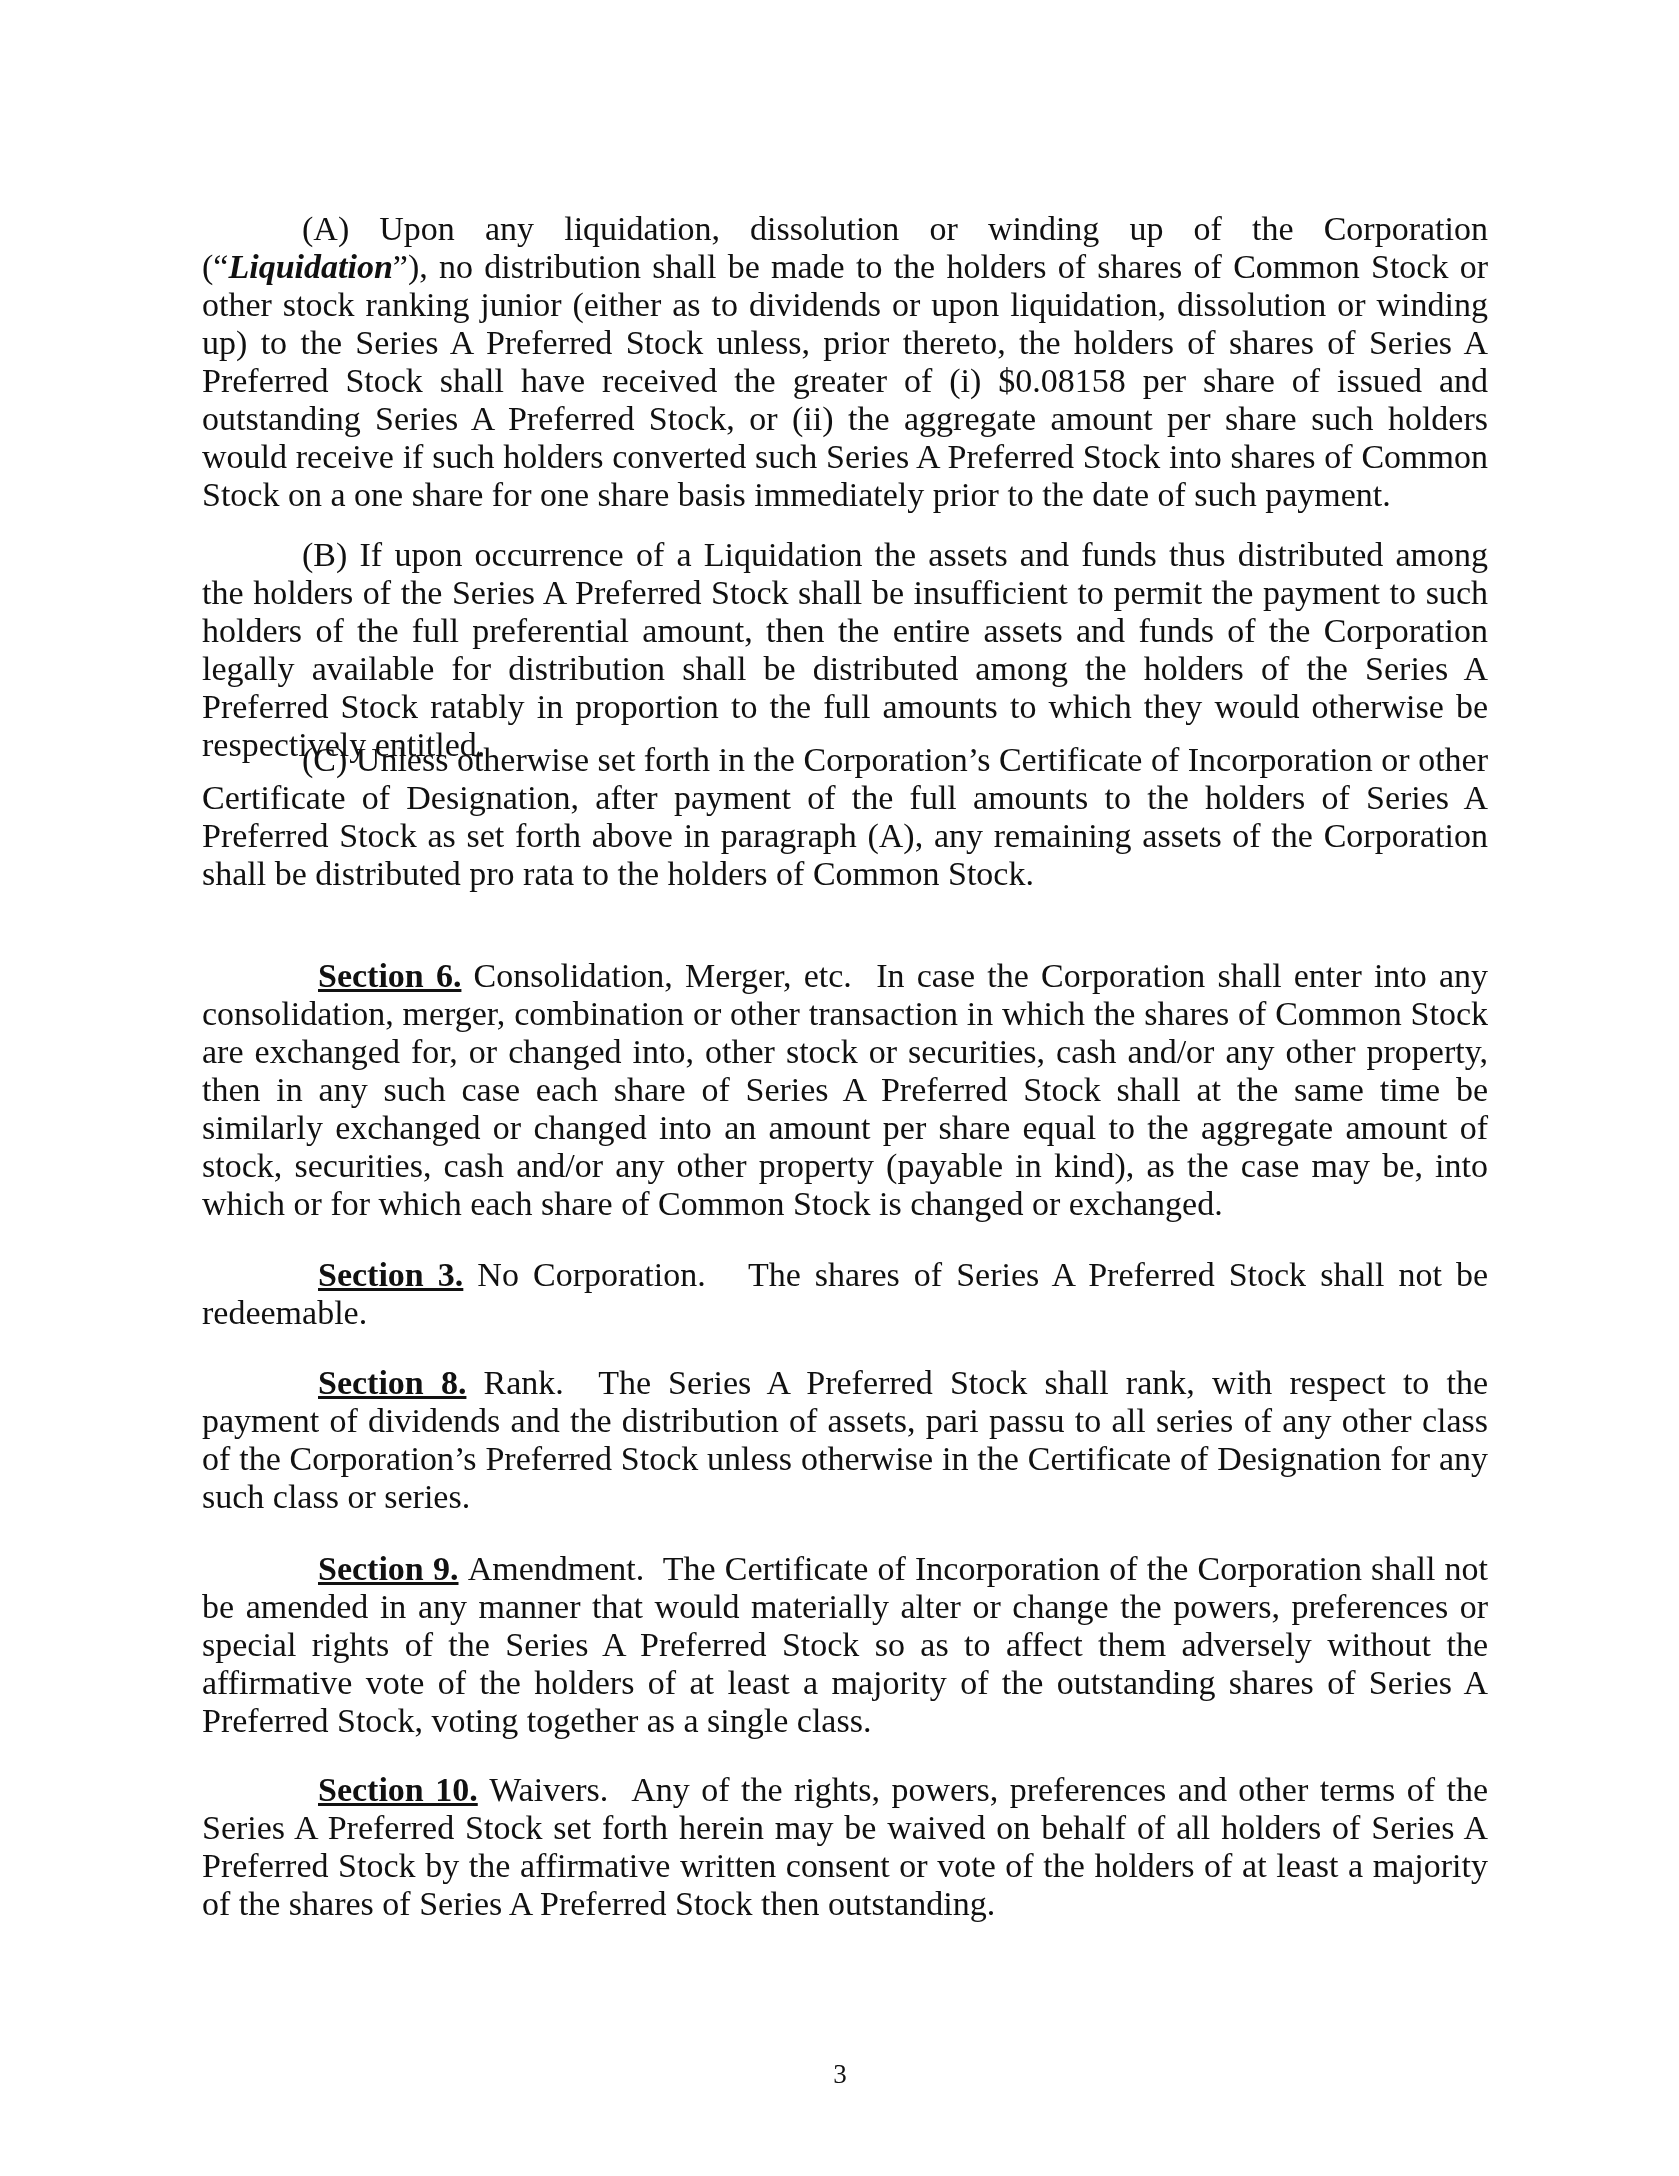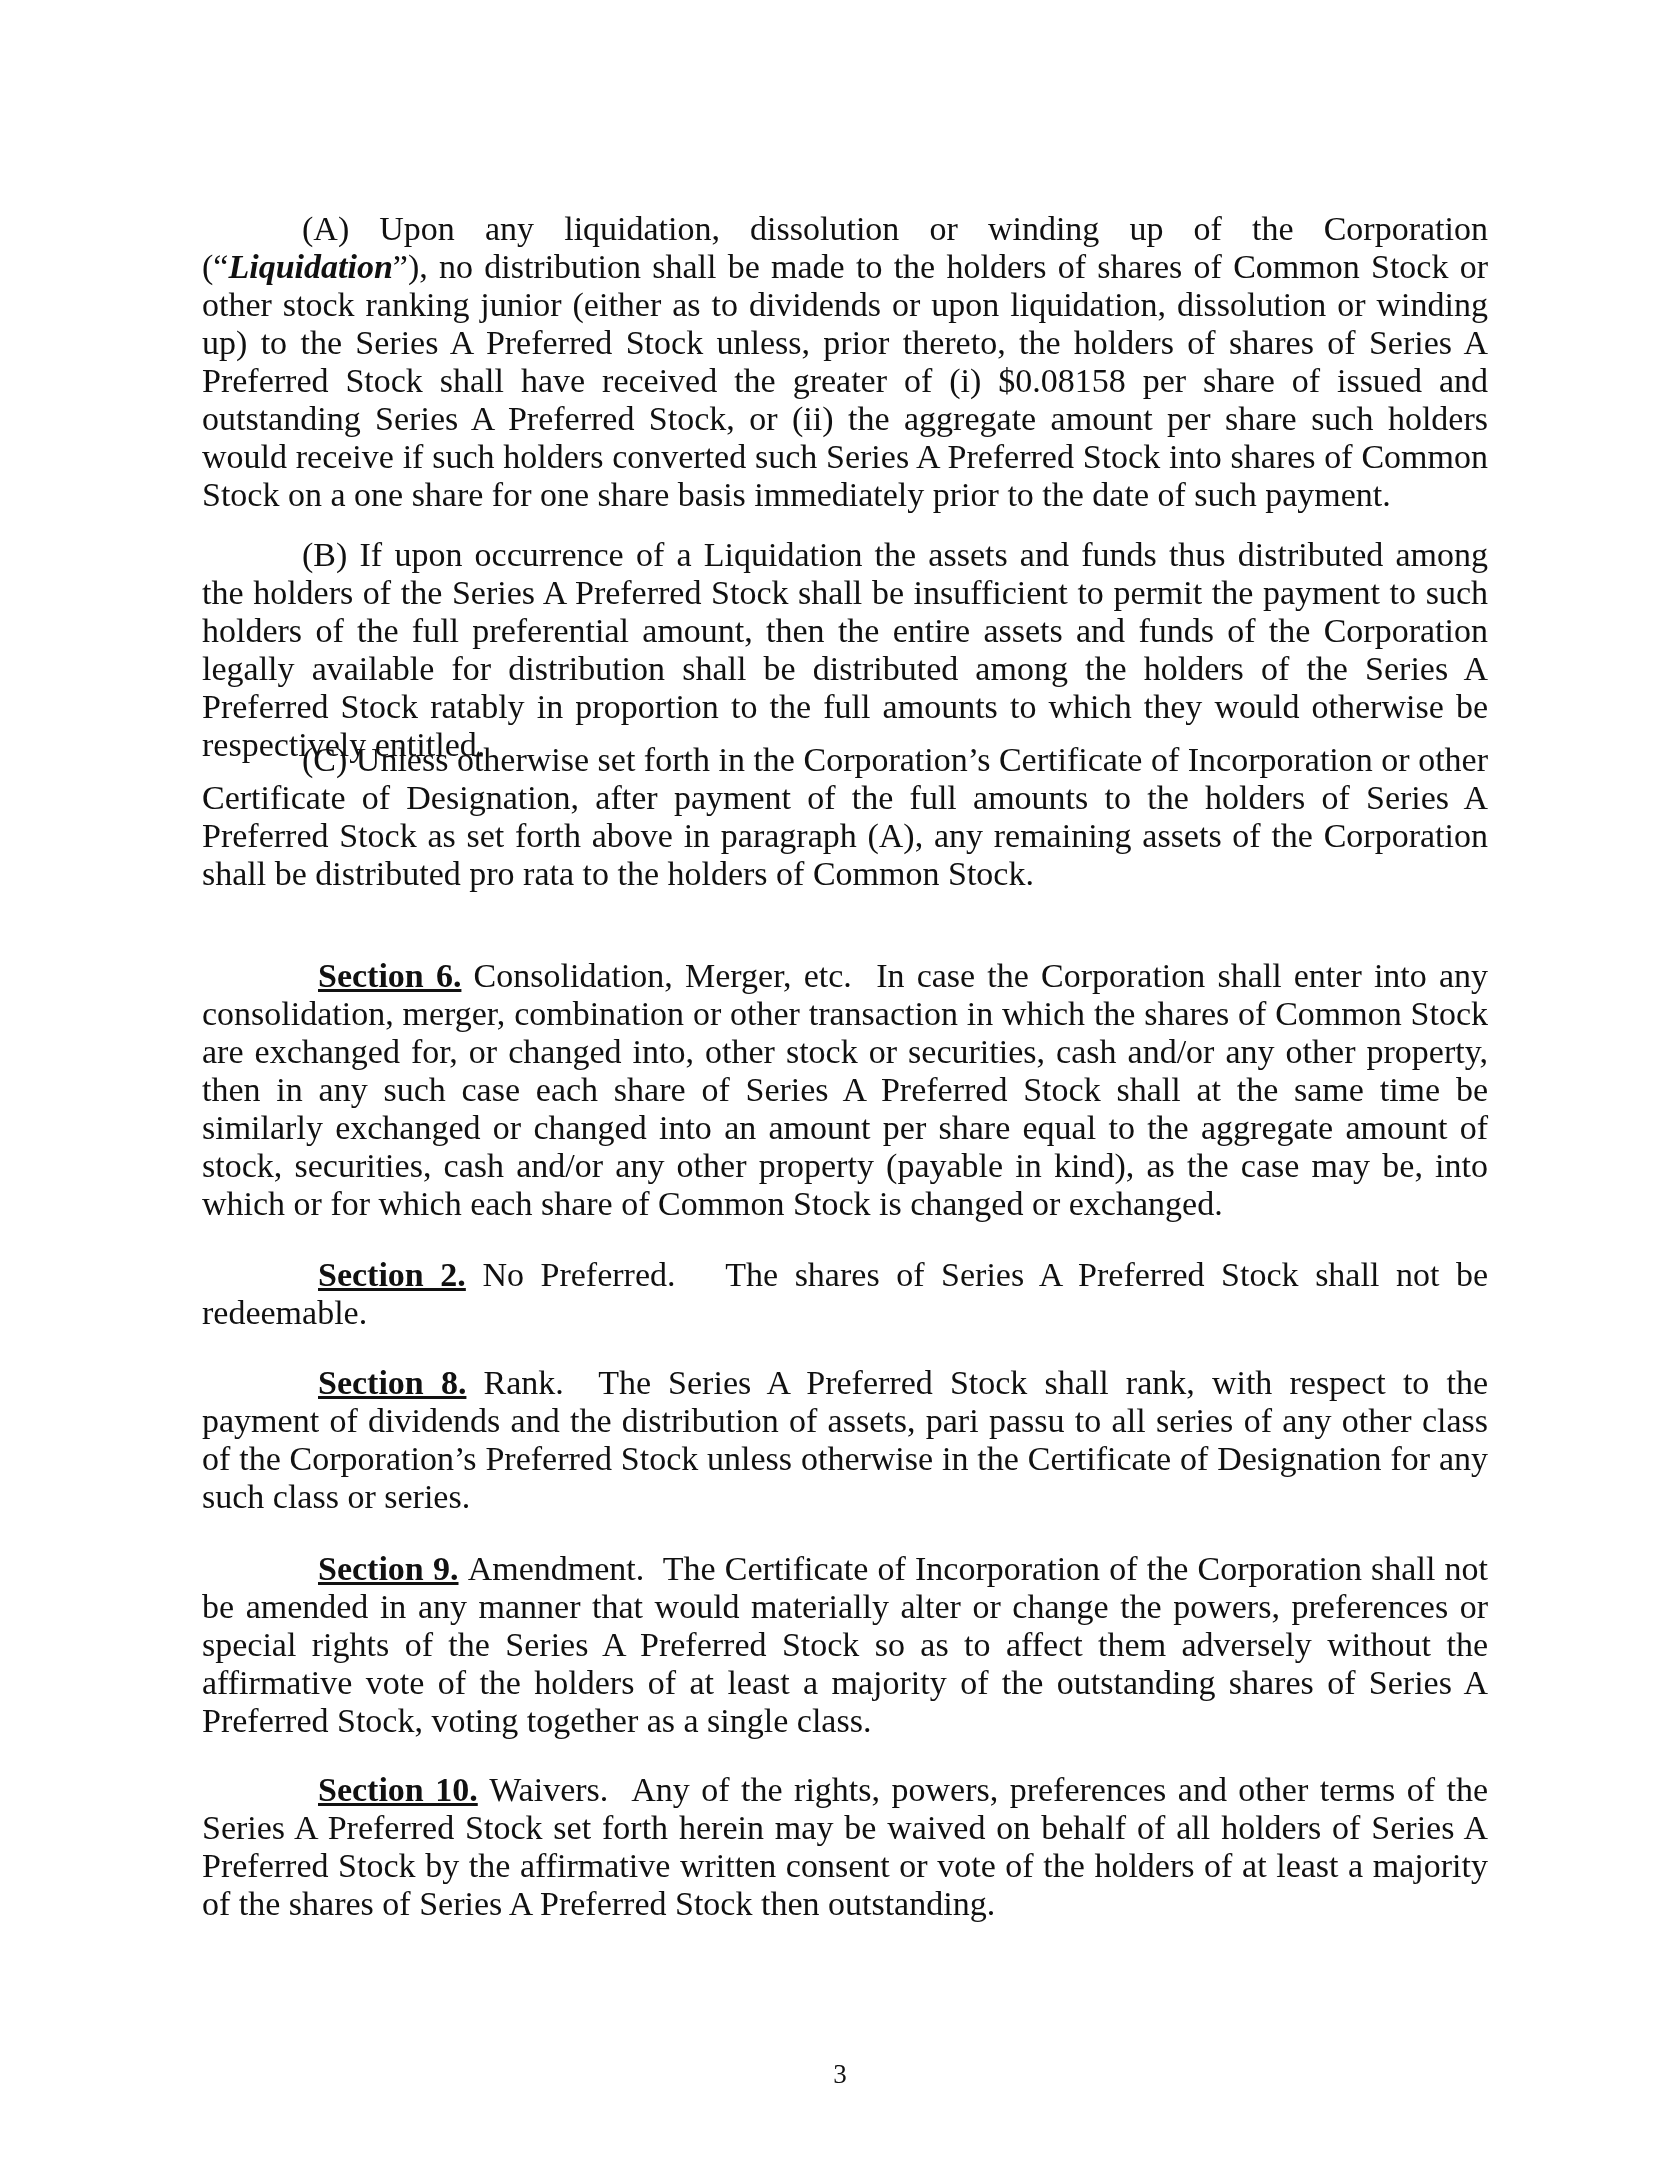--- a/index.html
+++ b/index.html
@@ -17,21 +17,21 @@
 <body>
 
 <p class="para" style="top:210px;"><span>(A) Upon any liquidation, dissolution or winding up of the Corporation (“</span><span class="em">Liquidation</span><span>”), no distribution shall be made to the holders of shares of Common Stock or other stock ranking junior (either as to dividends or upon liquidation, dissolution or winding up) to the Series A Preferred Stock unless, prior thereto, the holders of shares of Series A Preferred Stock shall have received the greater of (i) $0.08158 per share of issued and outstanding Series A Preferred Stock, or (ii) the aggregate amount per share such holders would receive if such holders converted such Series A Preferred Stock into shares of Common Stock on a one share for one share basis immediately prior to the date of such payment.</span></p>
 
 <p class="para" style="top:536px;"><span>(B) If upon occurrence of a Liquidation the assets and funds thus distributed among the holders of the Series A Preferred Stock shall be insufficient to permit the payment to such holders of the full preferential amount, then the entire assets and funds of the Corporation legally available for distribution shall be distributed among the holders of the Series A Preferred Stock ratably in proportion to the full amounts to which they would otherwise be respectively entitled.</span></p>
 
 <p class="para" style="top:741px;"><span>(C) Unless otherwise set forth in the Corporation’s Certificate of Incorporation or other Certificate of Designation, after payment of the full amounts to the holders of Series A Preferred Stock as set forth above in paragraph (A), any remaining assets of the Corporation shall be distributed pro rata to the holders of Common Stock.</span></p>
 
 <p class="para" style="top:957px;"><span class="sec-num">Section 6.</span><span class="sec-title">&nbsp;<span>Consolidation, Merger, etc.</span></span>&nbsp;&nbsp;<span>In case the Corporation shall enter into any consolidation, merger, combination or other transaction in which the shares of Common Stock are exchanged for, or changed into, other stock or securities, cash and/or any other property, then in any such case each share of Series A Preferred Stock shall at the same time be similarly exchanged or changed into an amount per share equal to the aggregate amount of stock, securities, cash and/or any other property (payable in kind), as the case may be, into which or for which each share of Common Stock is changed or exchanged.</span></p>
 
-<p class="para" style="top:1256px;"><span class="sec-num">Section 2.</span><span class="sec-title">&nbsp;<span>No Preferred</span></span>.&nbsp;&nbsp;&nbsp;<span>The shares of Series A Preferred Stock shall not be redeemable.</span></p>
+<p class="para" style="top:1256px;"><span class="sec-num">Section 3.</span><span class="sec-title">&nbsp;<span>No Corporation</span></span>.&nbsp;&nbsp;&nbsp;<span>The shares of Series A Preferred Stock shall not be redeemable.</span></p>
 
 <p class="para" style="top:1364px;"><span class="sec-num">Section 8.</span><span class="sec-title">&nbsp;<span>Rank</span></span>.&nbsp;&nbsp;<span>The Series A Preferred Stock shall rank, with respect to the payment of dividends and the distribution of assets, pari passu to all series of any other class of the Corporation’s Preferred Stock unless otherwise in the Certificate of Designation for any such class or series.</span></p>
 
 <p class="para" style="top:1550px;"><span class="sec-num">Section 9.</span><span class="sec-title">&nbsp;<span>Amendment</span></span>.&nbsp;&nbsp;<span>The Certificate of Incorporation of the Corporation shall not be amended in any manner that would materially alter or change the powers, preferences or special rights of the Series A Preferred Stock so as to affect them adversely without the affirmative vote of the holders of at least a majority of the outstanding shares of Series A Preferred Stock, voting together as a single class.</span></p>
 
 <p class="para" style="top:1771px;"><span class="sec-num">Section 10.</span><span class="sec-title">&nbsp;<span>Waivers</span></span>.&nbsp;&nbsp;<span>Any of the rights, powers, preferences and other terms of the Series A Preferred Stock set forth herein may be waived on behalf of all holders of Series A Preferred Stock by the affirmative written consent or vote of the holders of at least a majority of the shares of Series A Preferred Stock then outstanding.</span></p>
 
 <div class="page-num">3</div>
 
 

